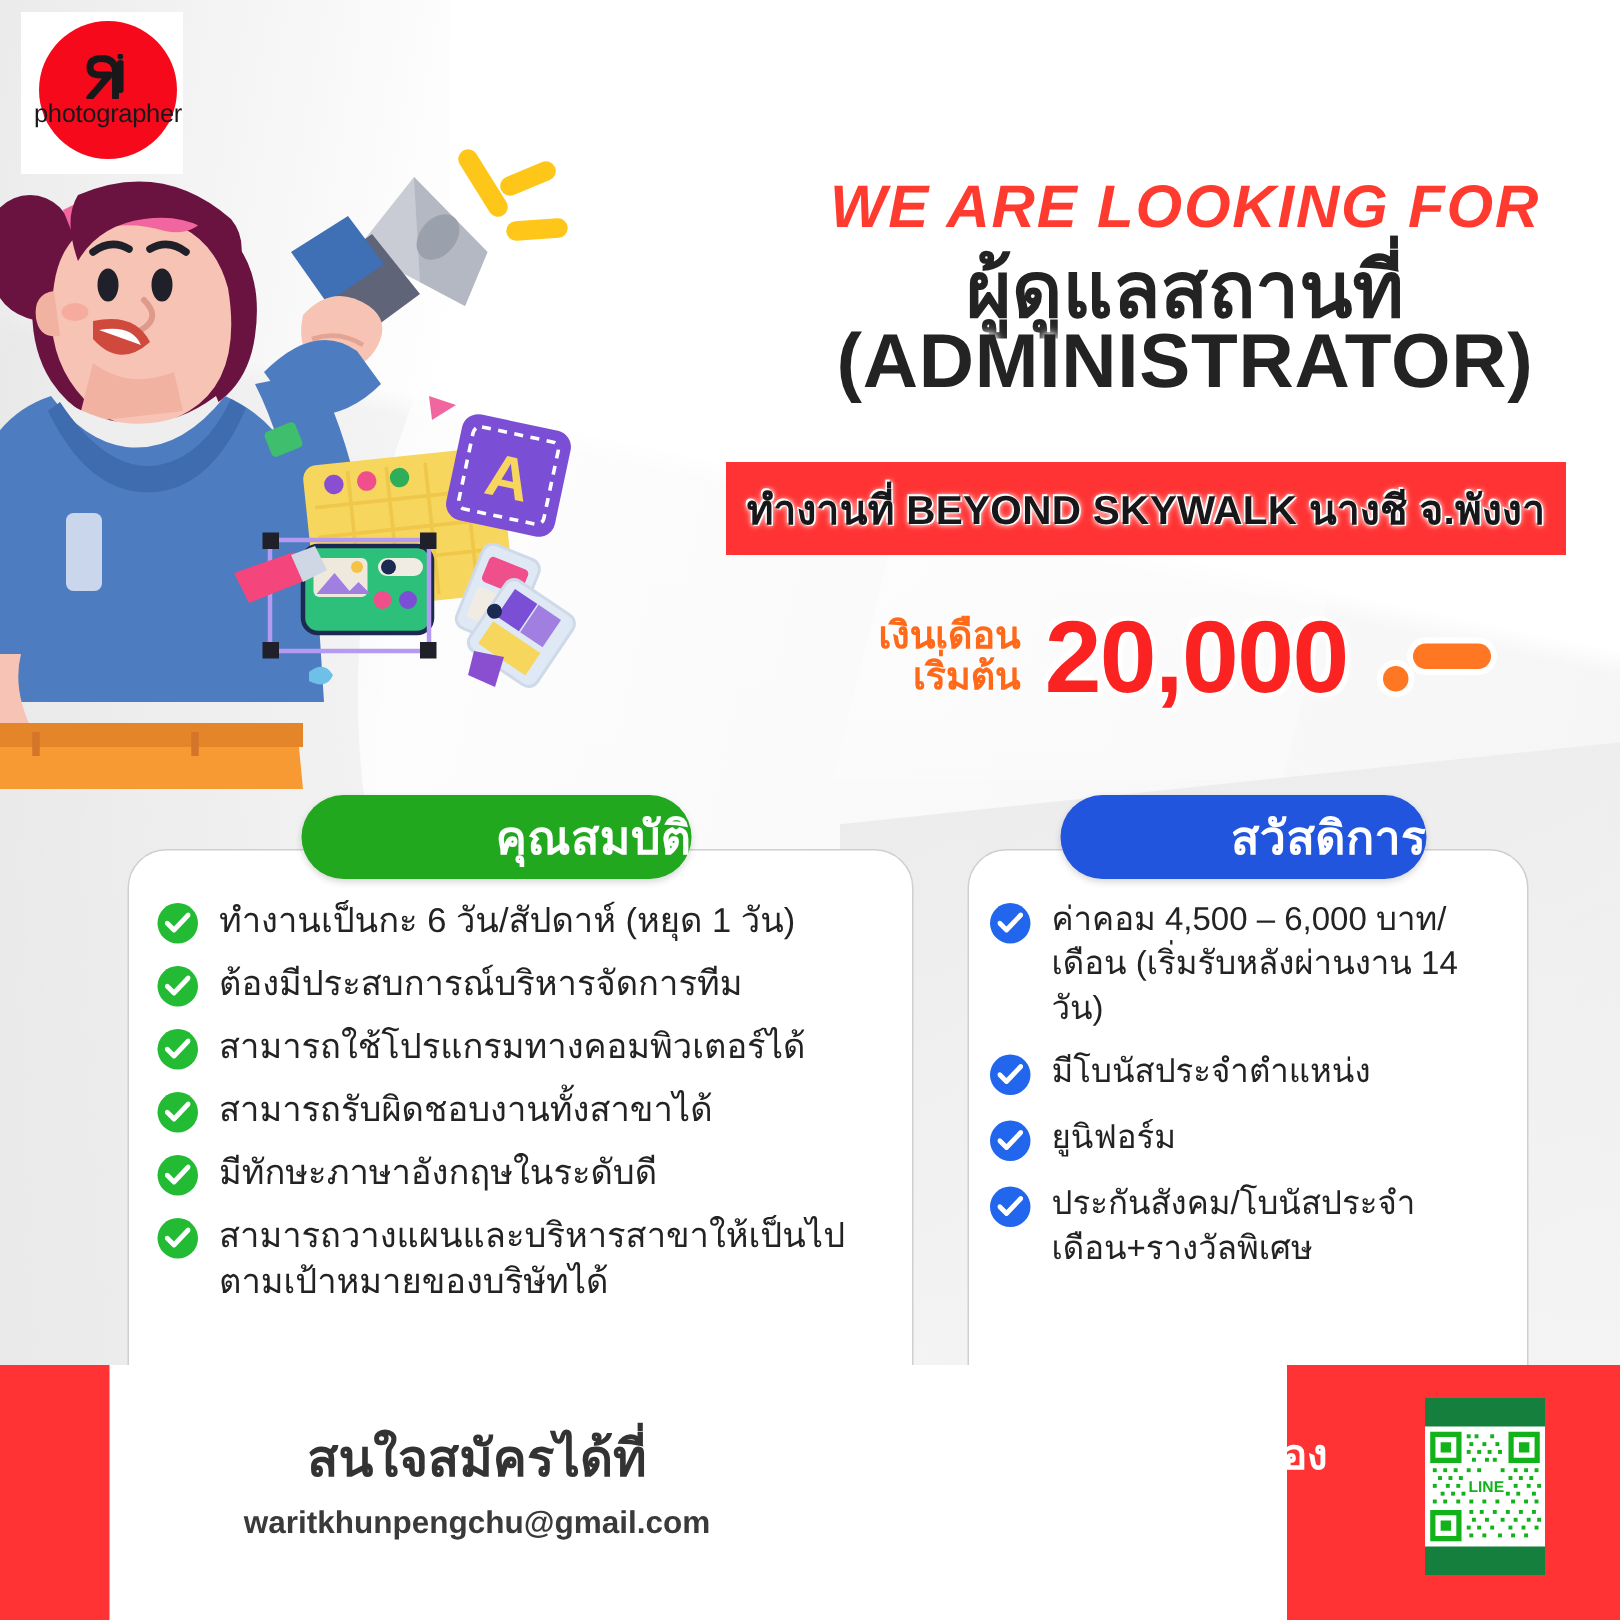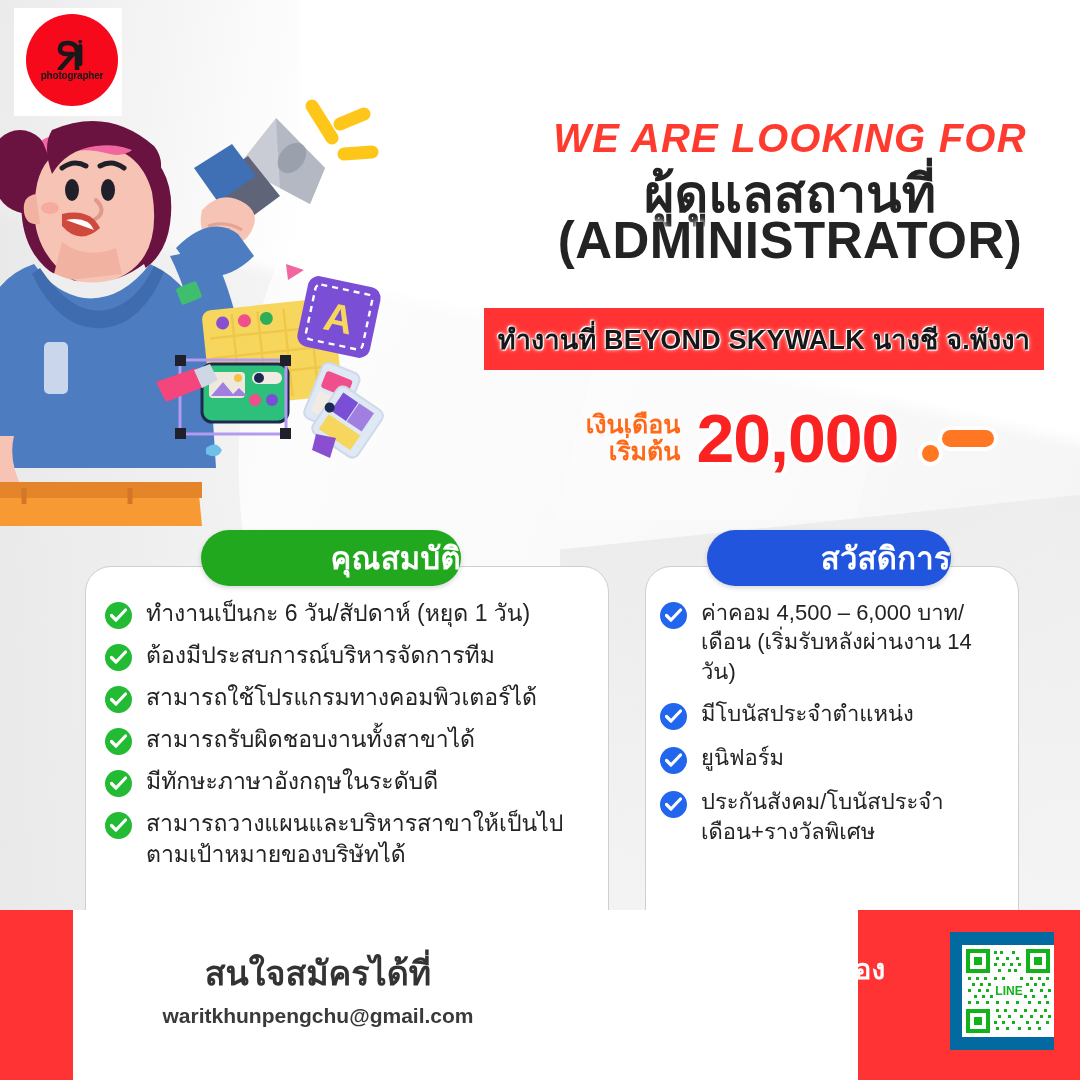--- a/index.html
+++ b/index.html
@@ -20,21 +20,21 @@
   .bg-swoosh-c{position:absolute;left:260px;top:-60px;width:1100px;height:1180px;border-radius:46% 54% 50% 50%;
     background:linear-gradient(120deg,rgba(255,255,255,.92),rgba(240,240,240,.55));transform:rotate(-18deg);}
   .bg-streak{position:absolute;background:rgba(255,255,255,.75);}
   .bg-shade{position:absolute;background:rgba(206,206,206,.40);}
 
   
   .logo-plate{position:absolute;left:14px;top:8px;width:108px;height:108px;background:#ffffff;}
   .logo-circle{position:absolute;left:26px;top:14px;width:92px;height:92px;border-radius:50%;
     background:#f5091b;display:flex;flex-direction:column;align-items:center;justify-content:center;}
   .logo-mark{position:relative;width:34px;height:30px;margin-bottom:1px;}
-  .logo-word{font-size:10px;font-weight:700;color:#18181a;letter-spacing:-.2px;line-height:1;}
+  .logo-word{font-size:17px;font-weight:400;color:#18181a;letter-spacing:-.2px;line-height:1;}
 
   
   .illus{position:absolute;left:-20px;top:96px;width:430px;height:430px;}
   .illus svg{display:block;}
 
   
   .headline{position:absolute;left:520px;top:118px;width:540px;text-align:center;}
   .looking{font-size:40px;font-weight:800;font-style:italic;color:#ff3b30;letter-spacing:1.2px;
     line-height:1;margin:0;text-shadow:0 0 3px #fff,0 0 6px #fff,2px 2px 0 #fff,-2px -2px 0 #fff;white-space:nowrap;}
   .role-th{font-size:52px;font-weight:800;color:#232323;line-height:1.02;margin:10px 0 0;
@@ -86,21 +86,21 @@
   
   .footer-band{position:absolute;left:0;top:910px;width:1080px;height:170px;background:#ff3333;}
   .footer-white{position:absolute;left:73px;top:910px;width:785px;height:170px;background:#ffffff;}
   .footer-red-right{position:absolute;left:858px;top:910px;width:222px;height:170px;background:#ff3333;}
   .footer-left-text{position:absolute;left:73px;top:955px;width:490px;text-align:center;}
   .fl-title{font-size:34px;font-weight:800;color:#333;line-height:1.1;margin:0;}
   .fl-mail{font-size:21px;font-weight:700;color:#3a3a3a;margin:12px 0 16px;}
   .footer-right-text{position:absolute;left:606px;top:952px;width:330px;text-align:center;}
   .fr-line{font-size:28px;font-weight:700;color:#fff;line-height:1.32;}
 
-  .qr{position:absolute;left:950px;top:932px;width:104px;height:118px;background:#0369a1;
+  .qr{position:absolute;left:950px;top:932px;width:80px;height:118px;background:#15803d;
     display:flex;align-items:center;justify-content:flex-end;}
   .qr svg{display:block;}
 </style>
 </head>
 <body>
 
 <div class="poster">
 
   <div class="bg-base"></div>
   <div class="bg-swoosh-b"></div>

